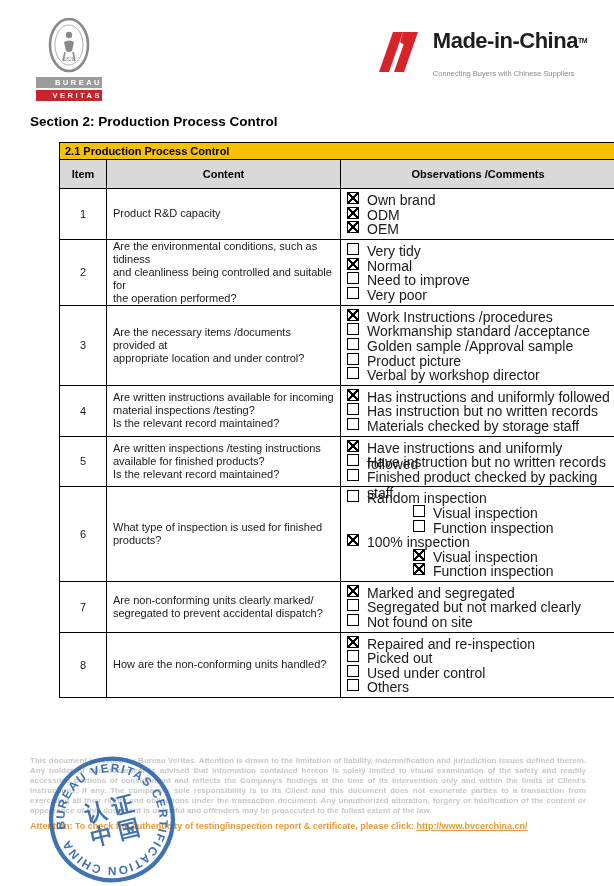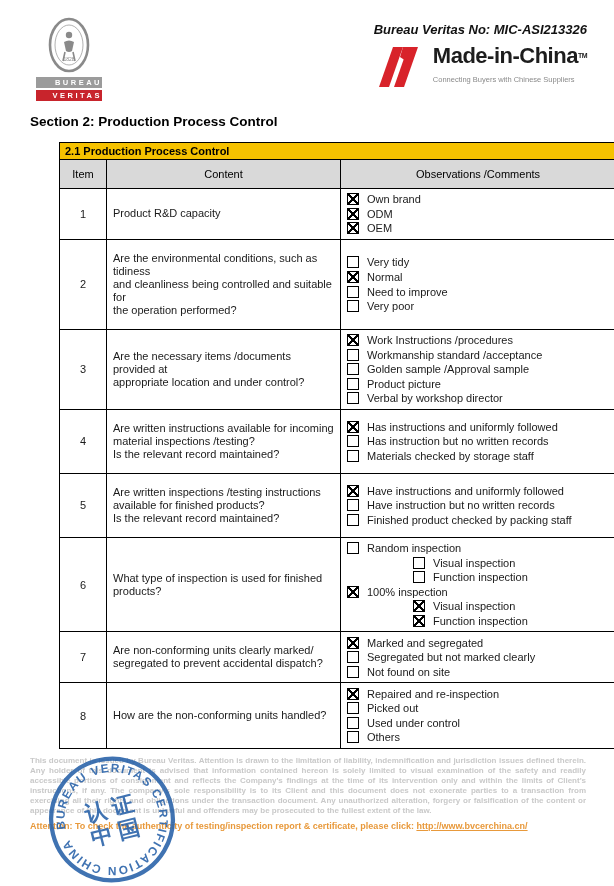--- a/index.html
+++ b/index.html
@@ -17,41 +17,41 @@
   .bv-box{width:66px;margin:0 auto;text-align:right;color:#fff;font-weight:bold;
           font-size:7.5px;letter-spacing:2.5px;padding:2px 0 1px;line-height:8px;}
   .bv-box.bureau{background:var(--bv-gray);margin-top:1px;}
   .bv-box.veritas{background:var(--bv-red);margin-top:2px;}
   .header-right{position:absolute;right:27px;top:22px;text-align:right;}
   .report-no{font-size:13px;font-weight:bold;font-style:italic;color:#111;}
   .mic-logo{margin-top:8px;display:flex;justify-content:flex-end;align-items:flex-start;}
   .mic-text{margin-left:6px;text-align:left;}
   .mic-name{font-size:22px;font-weight:bold;letter-spacing:-0.5px;color:#1d1d1d;line-height:22px;}
   .mic-tm{font-size:7px;font-weight:bold;vertical-align:top;color:#1d1d1d;}
-  .mic-tagline{font-size:7.5px;color:#8a8a8a;margin-top:8px;}
+  .mic-tagline{font-size:7.5px;color:#8a8a8a;margin-top:17px;}
   
   .section-title{position:absolute;left:30px;top:114px;font-size:13.5px;font-weight:bold;color:#000;}
   
   .table-wrap{position:absolute;left:30px;top:142px;}
   table.ppc{border-collapse:collapse;width:556px;table-layout:fixed;margin-left:29px;}
   table.ppc td,table.ppc th{border:1px solid #000;}
   tr.caption-row td{
     background:var(--accent-yellow);
     font-size:11px;font-weight:bold;color:#000;
     padding:1px 5px;height:14px;
   }
   tr.head-row th{
     background:var(--header-gray);
-    font-size:11px;font-weight:normal;color:#000;
+    font-size:11px;font-weight:bold;color:#000;
     height:26px;text-align:center;
   }
   td.col-item{text-align:center;font-size:11px;vertical-align:middle;}
-  td.col-content{font-size:11px;line-height:13px;padding:12px 6px;vertical-align:middle;}
+  td.col-content{font-size:11px;line-height:13px;padding:0 6px;vertical-align:middle;}
   td.col-obs{padding:3px 4px 3px 6px;vertical-align:middle;}
-  .opt{display:flex;align-items:center;height:14.6px;font-size:11px;}
+  .opt{display:flex;align-items:flex-start;height:14.6px;font-size:14px;}
   .opt.indent{margin-left:18px;padding-left:48px;}
   .cb{width:10px;height:10px;border:1px solid #000;margin-right:8px;flex:none;background:#fff;}
   .cb.checked{
     background-image:
       linear-gradient(45deg,transparent 44%,#000 44%,#000 56%,transparent 56%),
       linear-gradient(135deg,transparent 44%,#000 44%,#000 56%,transparent 56%);
   }
   
   .footer{position:absolute;left:30px;top:756px;width:556px;}
   .disclaimer{font-size:8px;line-height:10px;color:var(--disclaimer-gray);text-align:justify;font-weight:bold;}
@@ -72,21 +72,20 @@
       <circle cx="35" cy="19" r="3.2" fill="#8a8a8a"></circle>
       <path d="M30 26 q5 -3 10 0 l-2 9 q-3 2 -6 0 z" fill="#8a8a8a"></path>
       <path d="M31 36 l-2 9 M39 36 l2 9" stroke="#8a8a8a" stroke-width="1.6" fill="none"></path>
       <text x="35" y="45" text-anchor="middle" font-size="5" fill="#8a8a8a" font-family="Liberation Sans, sans-serif">1828</text>
     </svg>
     <div class="bv-box bureau">BUREAU</div>
     <div class="bv-box veritas">VERITAS</div>
   </div>
 
   <div class="header-right">
-    <div class="report-no">Bureau Veritas No: MIC-ASI213326</div>
     <div class="mic-logo">
       <svg width="48" height="42" viewBox="0 0 48 42">
         <polygon points="0,42 14,2 24,2 10,42" fill="#D8232A"></polygon>
         <polygon points="15,42 29,2 39,2 25,42" fill="#D8232A"></polygon>
         <polygon points="24,2 32,2 27,16 21,12" fill="#D8232A"></polygon>
       </svg>
       <div class="mic-text">
         <div class="mic-name"><span>Made-in-China</span><span class="mic-tm">TM</span></div>
         <div class="mic-tagline">Connecting Buyers with Chinese Suppliers</div>
       </div>

